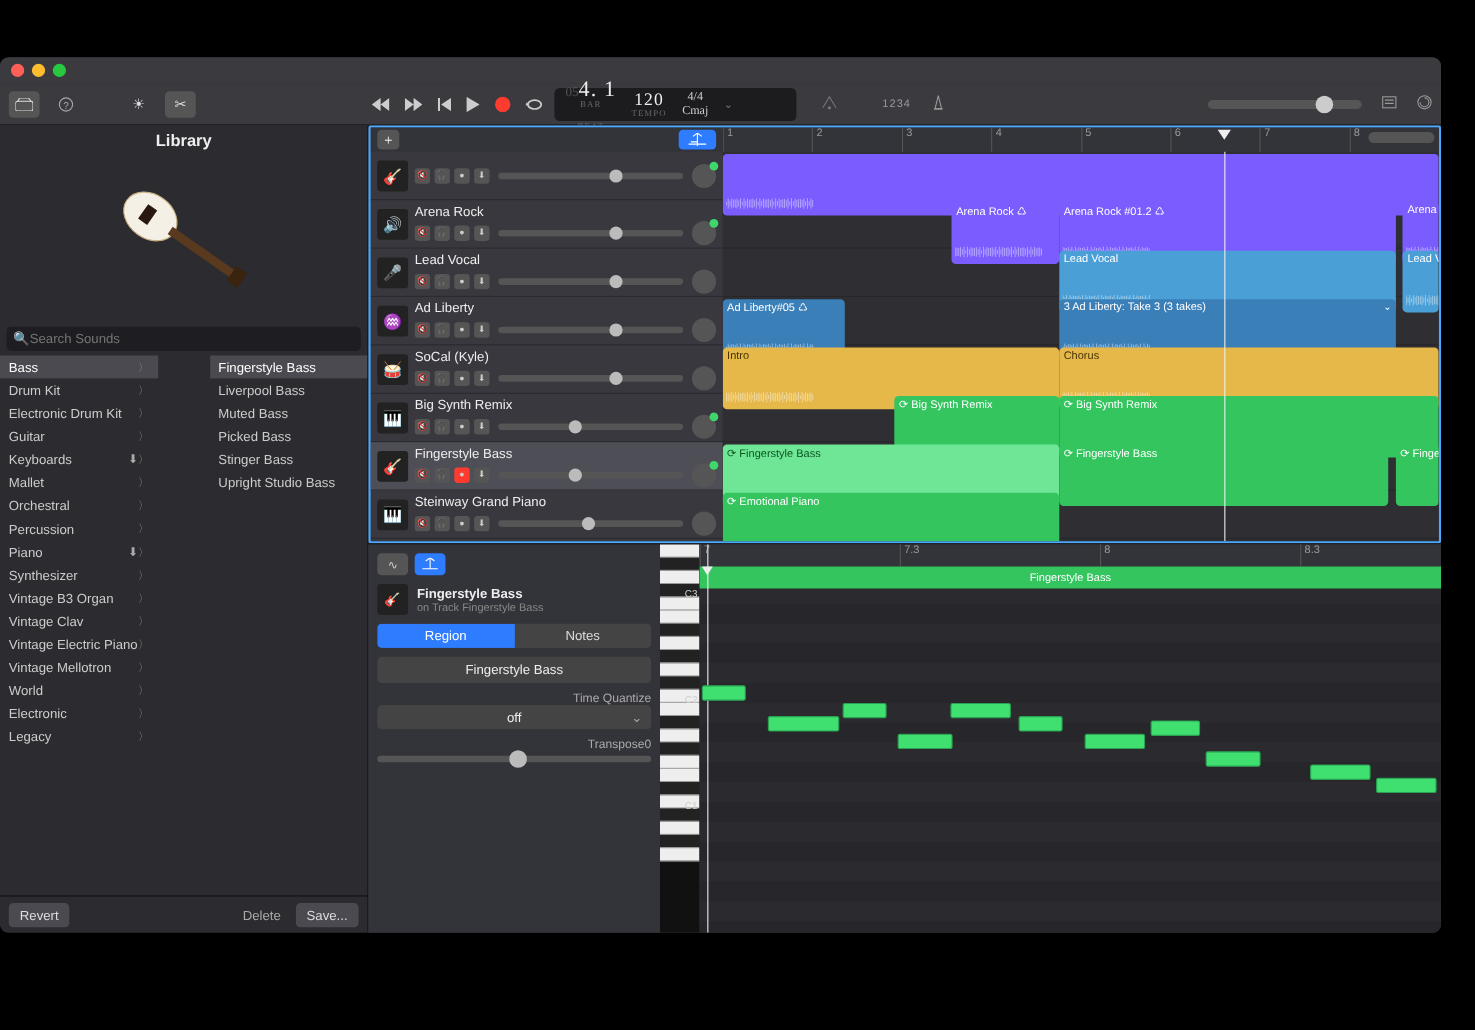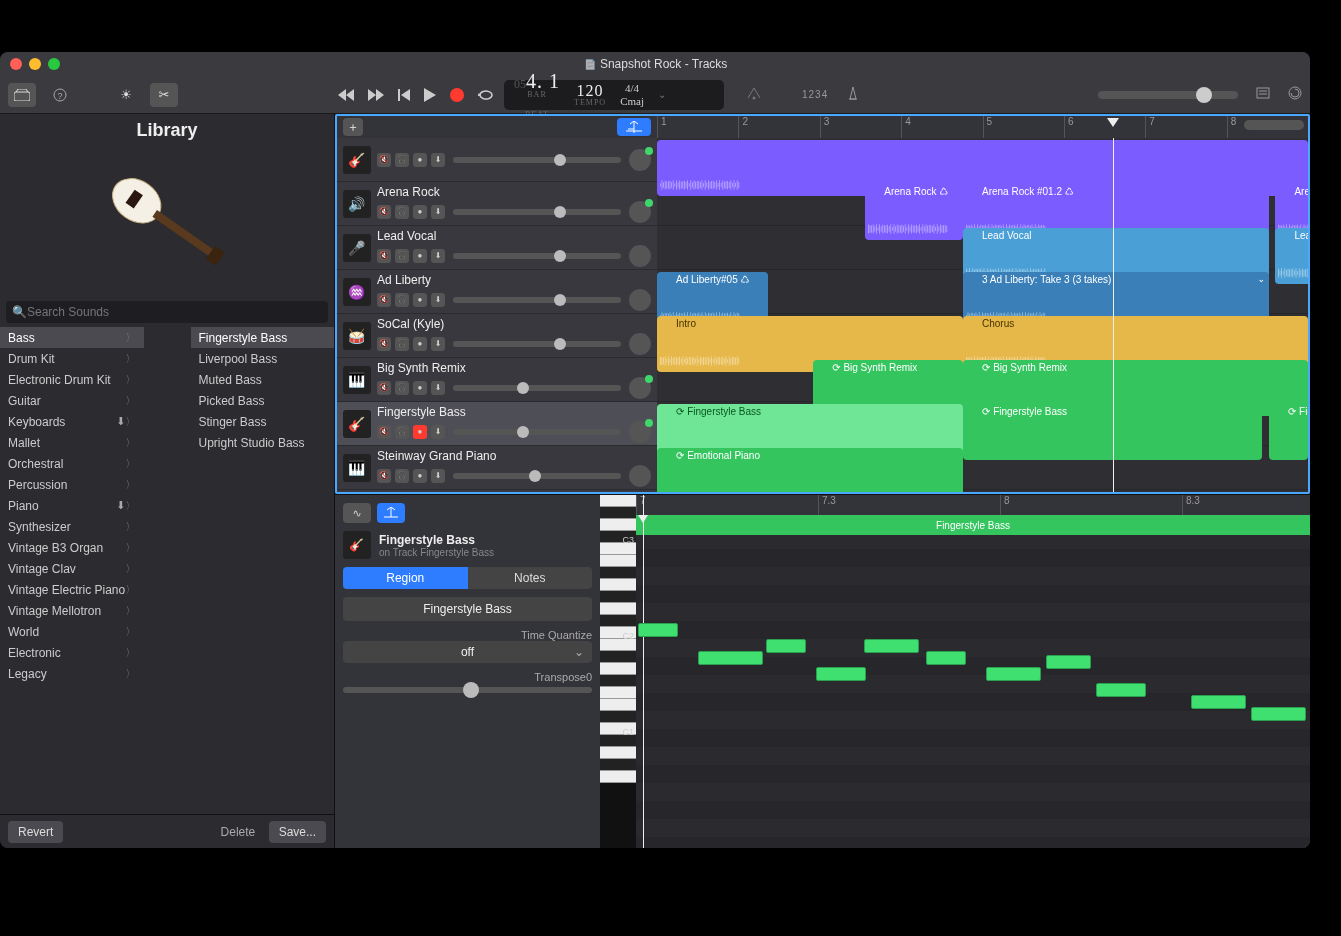--- a/index.html
+++ b/index.html
@@ -67,21 +67,21 @@
   .master-vol .thumb {
     position:absolute; top:-4px; left:70%; width:16px;height:16px;border-radius:50%;background:#ccc;
   }
 
   
   .main { display:flex; height: calc(100% - 62px); }
   .library {
     width: 335px; background:#2b2b30; display:flex; flex-direction:column;
     border-right:1px solid #111;
   }
-  .lib-head { text-align:center; font-weight:600; font-size:18px; padding:6px 16px; color:#eee;}
+  .lib-head { text-align:center; font-weight:600; font-size:15px; padding:6px 16px; color:#eee;}
   .lib-img {
     height:150px; display:flex; align-items:center; justify-content:center;
   }
   .bass-svg { transform: rotate(35deg); }
   .search {
     margin:4px 6px; height:22px; background:#1e1e22; border-radius:4px;
     display:flex; align-items:center; padding:0 6px; color:#777;
   }
   .search input {
     flex:1; background:none; border:none; outline:none; color:#ccc; font-size:12px;
@@ -149,21 +149,21 @@
     position:absolute; top:2px; width:0;height:0;
     border-left:6px solid transparent;border-right:6px solid transparent;border-top:9px solid #eee;
   }
   .ruler .hscroll {
     position:absolute; right:4px; top:4px; width:60px;height:10px;background:#555;border-radius:5px;
   }
   .lanes { position:relative; }
   .lane { height:44px; border-bottom:1px solid #26262b; position:relative;}
   .region {
     position:absolute; top:2px; height:56px; border-radius:4px;
-    color:#fff; font-size:10px; padding:2px 19px; overflow:hidden;
+    color:#fff; font-size:10px; padding:2px 4px; overflow:hidden;
   }
   .region .rname { font-size:10px; white-space:nowrap;}
   .region.purple { background:#7a5cff; }
   .region.blue   { background:#3a7fb8; }
   .region.lblue  { background:#4a9fd6; }
   .region.yellow { background:#e6b84a; color:#443300;}
   .region.green  { background:#34c55f; }
   .region.green-lt { background:#6fe695; color:#0a5522;}
   .region .wave { position:absolute; bottom:3px; left:3px; right:3px; height:16px; opacity:.6;}
   .region .loop { position:absolute; top:2px; right:4px; font-size:9px;}
@@ -241,21 +241,20 @@
 <div class="callout-v" style="left:793px; top:0; height:52px;"></div>
 
 <div class="window">
 
   <div class="titlebar">
     <div class="traffic">
       <div class="dot red"></div>
       <div class="dot yellow"></div>
       <div class="dot green"></div>
     </div>
-    <div class="titletext">Snapshot Rock - Tracks</div>
     <div style="width:48px"></div>
   </div>
 
   <div class="toolbar">
     <div class="tool-btn">
       <svg width="16" height="12" viewBox="0 0 16 12">
           <rect x="0" y="3" width="16" height="9" rx="2" fill="none" stroke="#ddd"></rect>
           <path d="M2 3 L4 0 L12 0 L14 3" fill="none" stroke="#ddd"></path>
         </svg>
     </div>

